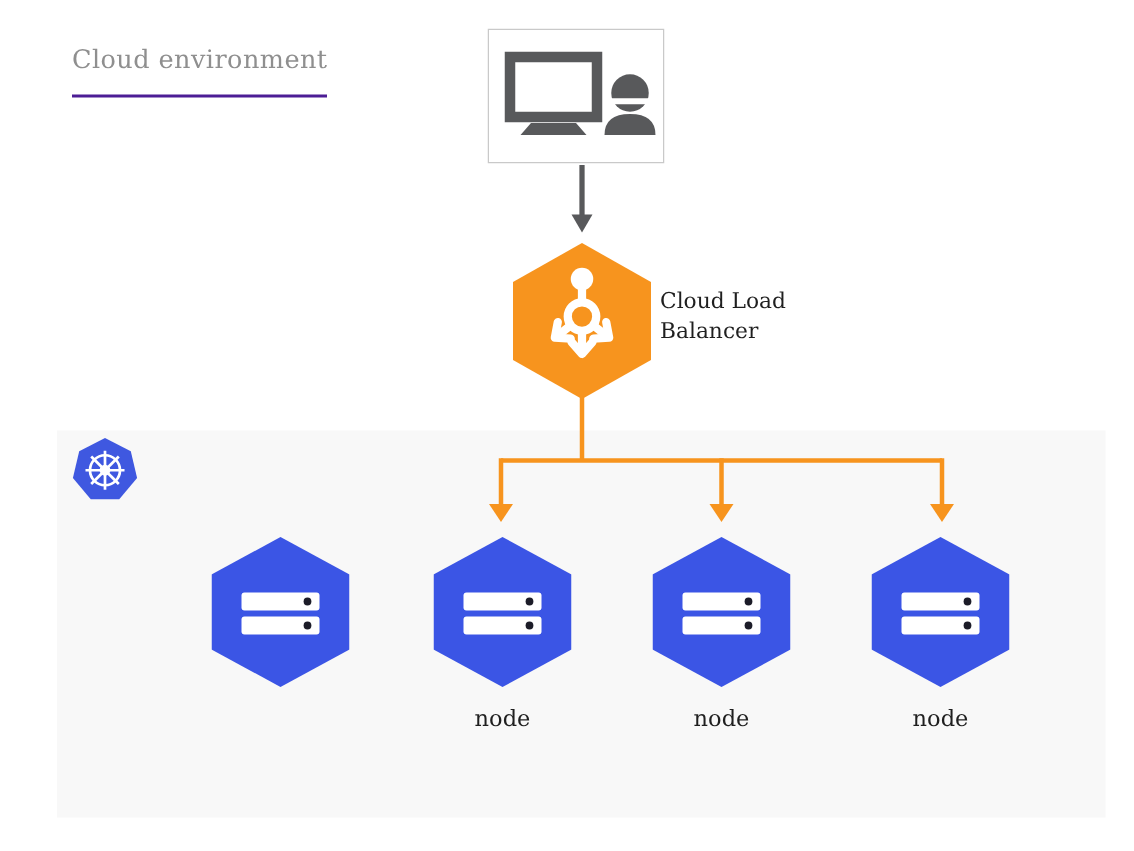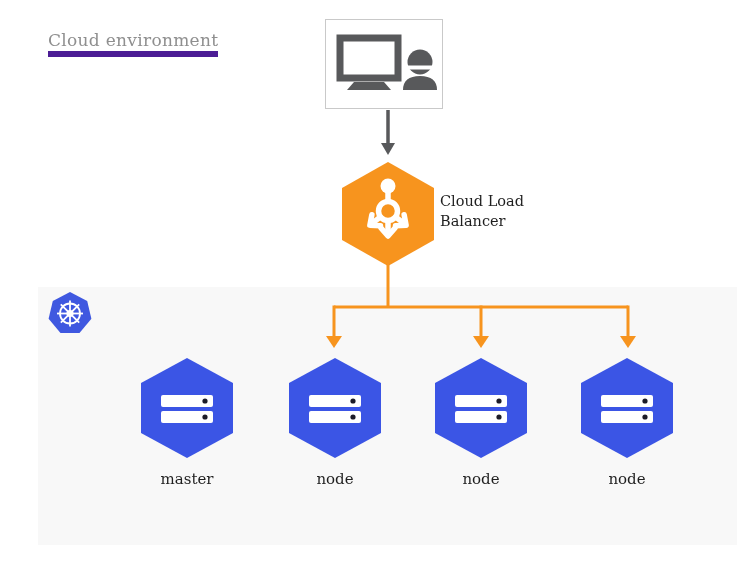--- a/index.html
+++ b/index.html
@@ -7,21 +7,21 @@
     position:relative;width:756px;height:567px;background:#ffffff;overflow:hidden;
     font-family:"DejaVu Serif","Liberation Serif",serif;
   }
   .panel{
     position:absolute;left:38px;top:287px;width:699px;height:258px;
     background:#f8f8f8;
   }
   .title{
     position:absolute;left:48px;top:30px;
     font-size:17px;color:#8f8f8f;letter-spacing:.3px;
-    border-bottom:6px solid #4c1d95;padding-bottom:1px;
+    border-bottom:2px solid #4c1d95;padding-bottom:13px;
   }
   .lb-label{
     position:absolute;left:440px;top:191px;width:102px;
     font-size:14.5px;line-height:20px;color:#1f1f1f;text-align:left;
   }
   .node-label{
     position:absolute;top:470px;width:120px;
     font-size:15px;color:#1f1f1f;text-align:center;
   }
   .abs{position:absolute;}
@@ -149,18 +149,17 @@
       <polygon points="46,0 92,25 92,75 46,100 0,75 0,25" fill="#3B55E5"></polygon>
       <g>
         <rect x="20" y="37" width="52" height="12" rx="2" fill="#ffffff"></rect>
         <rect x="20" y="53" width="52" height="12" rx="2" fill="#ffffff"></rect>
         <circle cx="64" cy="43" r="2.6" fill="#1c1c28"></circle>
         <circle cx="64" cy="59" r="2.6" fill="#1c1c28"></circle>
       </g>
     </svg>
   </div>
 
-  <div class="node-label" style="left:127px;">master</div>
   <div class="node-label" style="left:275px;">node</div>
   <div class="node-label" style="left:421px;">node</div>
   <div class="node-label" style="left:567px;">node</div>
 
 </div>
 
 </body></html>

